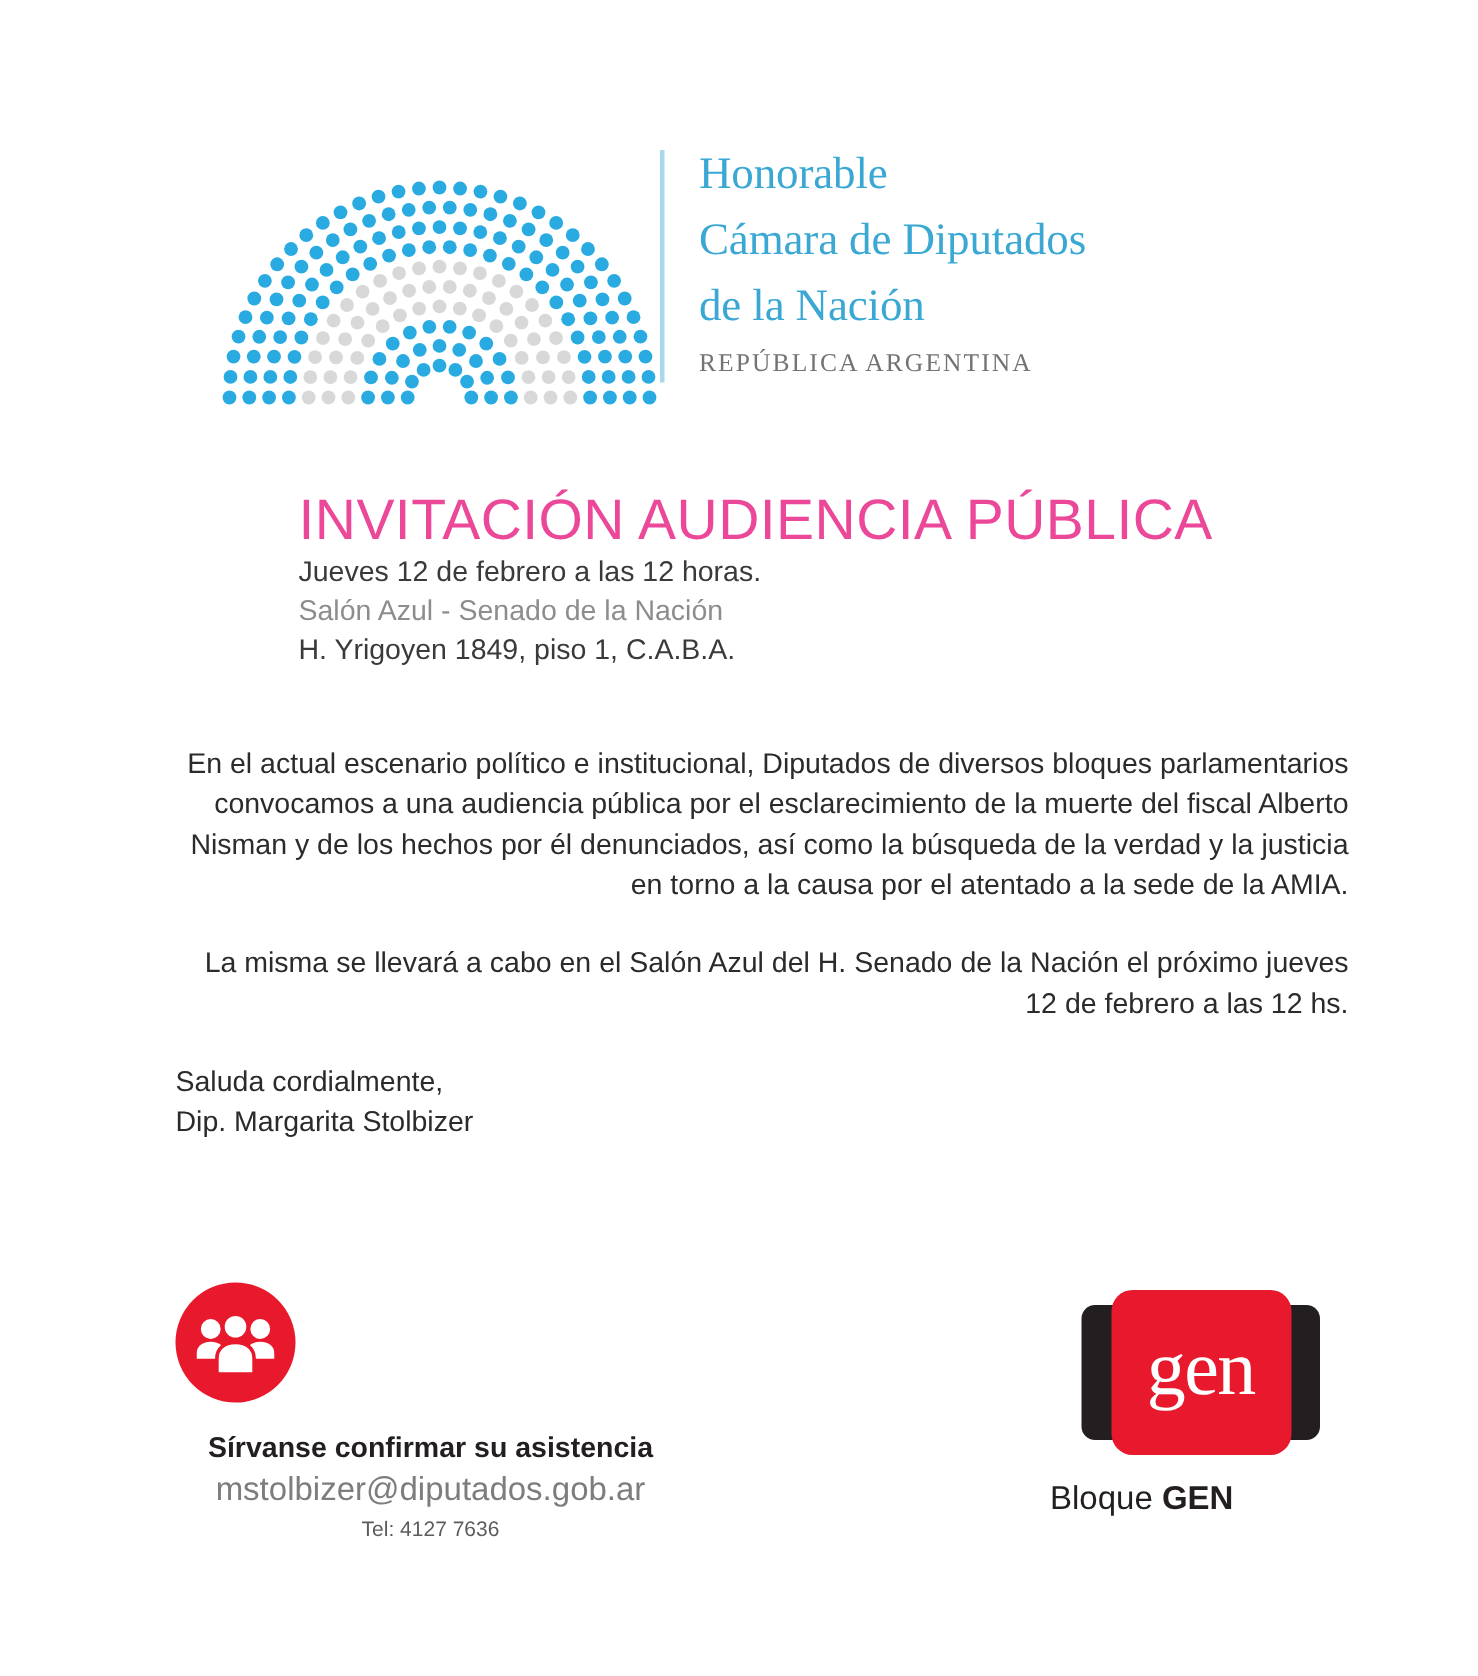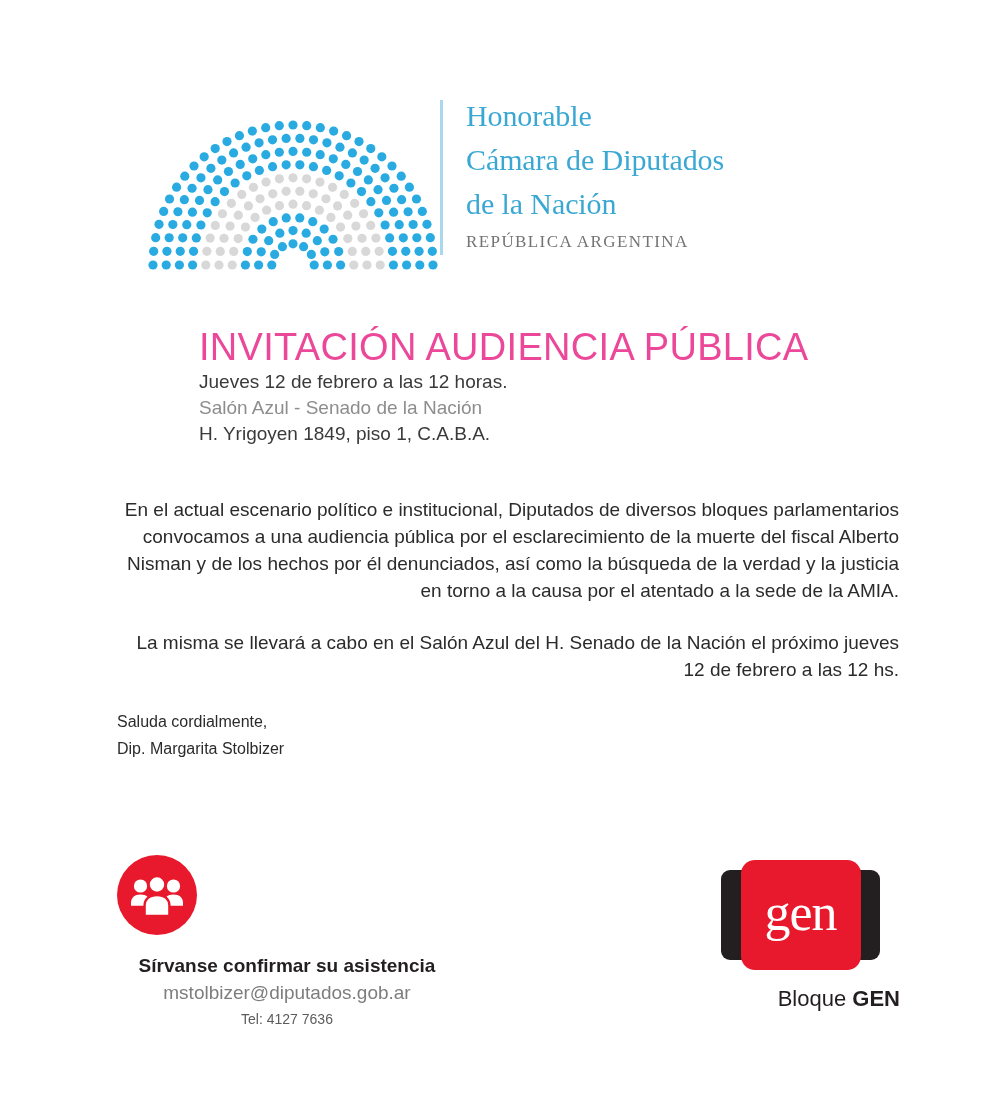--- a/index.html
+++ b/index.html
@@ -96,21 +96,21 @@
   }
   .body-paragraph {
     font-size: 19px;
     line-height: 27px;
     color: #2b2b2b;
     margin: 0 0 25px 0;
     text-align: right;
   }
   .body-paragraph:last-child { margin-bottom: 0; }
   .signoff-line {
-    font-size: 16px;
+    font-size: 19px;
     line-height: 27px;
     color: #2b2b2b;
     white-space: nowrap;
   }
 
   
   #rsvp-block {
     position: absolute;
     left: 117px;
     top: 855px;
@@ -133,39 +133,39 @@
   }
   #rsvp-text { margin-top: 17px; }
   #rsvp-heading {
     font-size: 19px;
     font-weight: bold;
     color: #231f20;
     line-height: 27px;
     white-space: nowrap;
   }
   #rsvp-email {
-    font-size: 19px;
+    font-size: 22px;
     color: #7d7d7d;
     line-height: 27px;
     white-space: nowrap;
   }
   #rsvp-phone {
     font-size: 14px;
     color: #5c5c5c;
     line-height: 27px;
     white-space: nowrap;
   }
 
   
   #gen-block {
     position: absolute;
     left: 700px;
     top: 860px;
     width: 200px;
-    text-align: right;
+    text-align: left;
   }
   #gen-logo {
     position: relative;
     width: 175px;
     height: 110px;
     margin: 0 auto;
   }
   .gen-wing {
     position: absolute;
     top: 10px;

